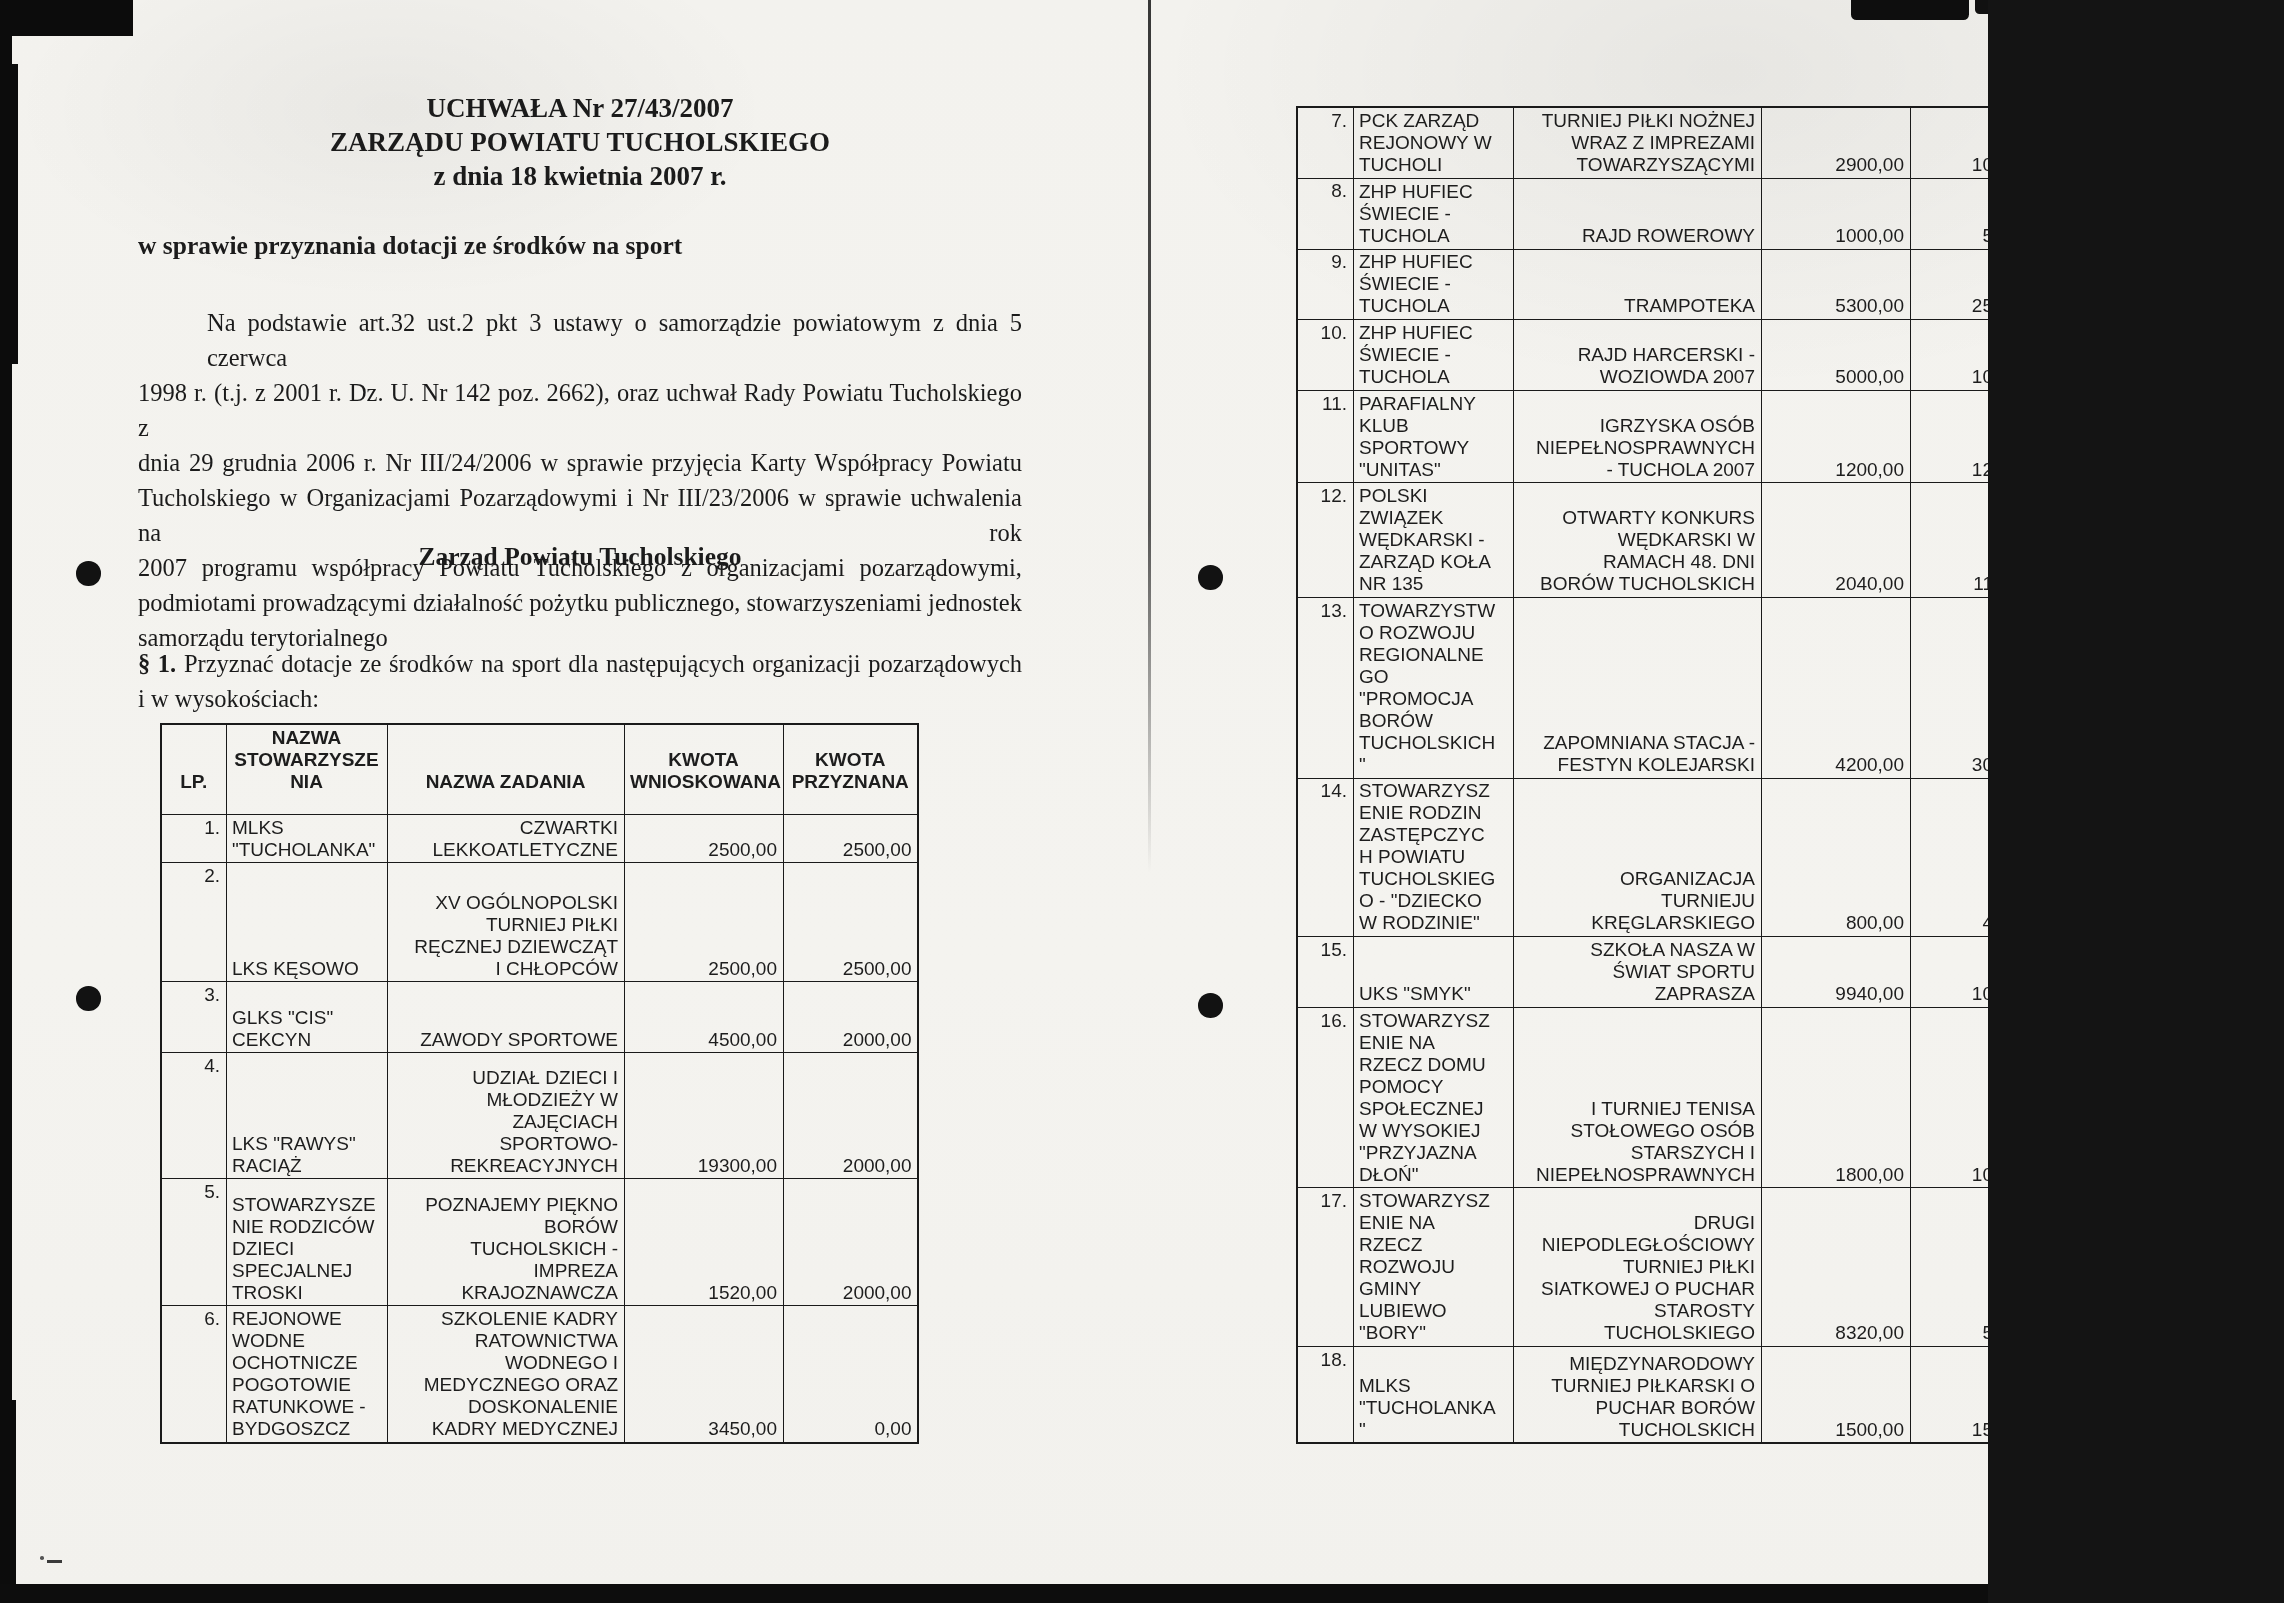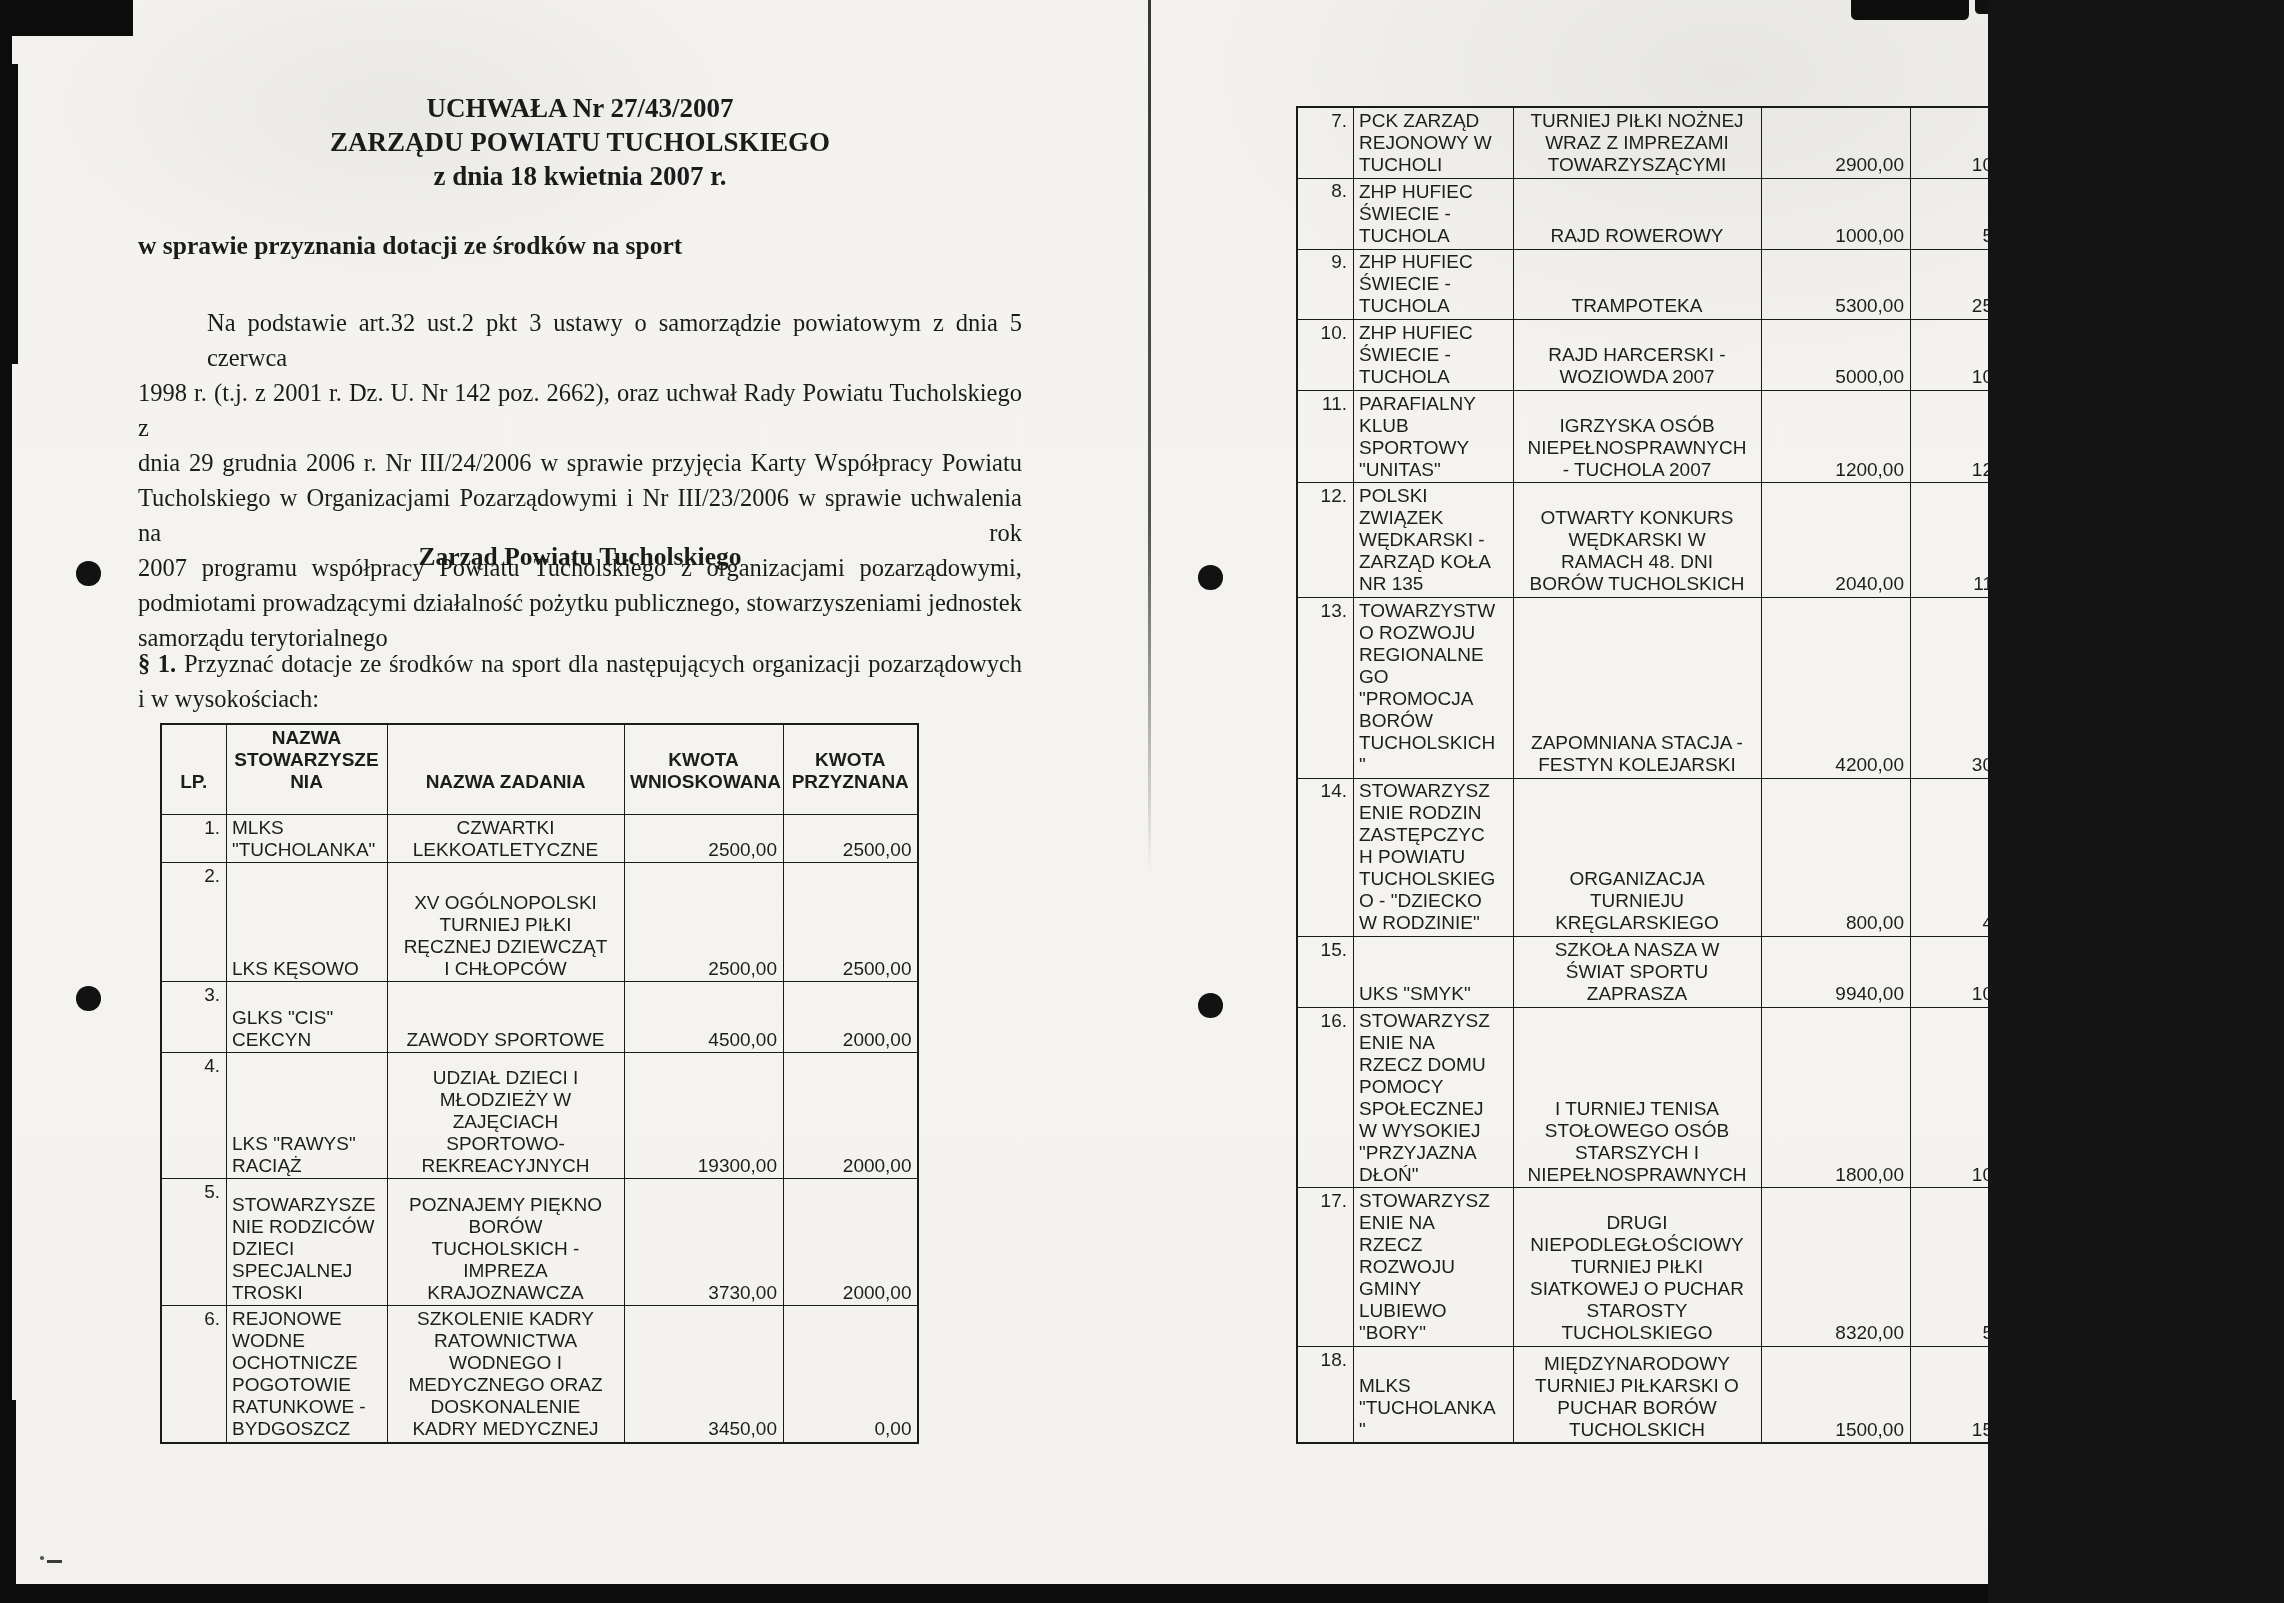--- a/index.html
+++ b/index.html
@@ -43,21 +43,21 @@
   .section1 .jline.last{text-align:left;text-align-last:left;}
   .section1 b{font-weight:bold;}
   
   table.tbl{position:absolute;border-collapse:collapse;table-layout:fixed;
     font-family:"Liberation Sans","DejaVu Sans",sans-serif;font-size:19px;line-height:22px;color:#1d1d1d;
     border:2.7px solid #1a1a1a;}
   table.tbl th,table.tbl td{border:1.8px solid #1a1a1a;padding:1.8px 5.5px;overflow:hidden;white-space:pre-line;}
   table.tbl th{font-weight:bold;vertical-align:bottom;text-align:center;padding-bottom:21px;}
   td.lp{vertical-align:top;text-align:right;padding-right:8.2px;}
   td.org{vertical-align:bottom;text-align:left;}
-  td.task{vertical-align:bottom;text-align:center;}
+  td.task{vertical-align:bottom;text-align:right;}
   td.requested,td.granted{vertical-align:bottom;text-align:right;padding-right:9px;}
   .tbl-left{left:160px;top:723px;width:758px;}
   .tbl-left col.c-lp{width:65px;}  .tbl-left col.c-org{width:161px;}
   .tbl-left col.c-task{width:237px;} .tbl-left col.c-req{width:159px;} .tbl-left col.c-gr{width:135px;}
   .tbl-left thead tr{height:68px;}
   .tbl-left tbody tr:nth-child(1){height:45px;}
   .tbl-left tbody tr:nth-child(2){height:119px;}
   .tbl-left tbody tr:nth-child(3){height:71px;}
   .tbl-left tbody tr:nth-child(4){height:126px;}
   .tbl-left tbody tr:nth-child(5){height:127px;}
@@ -178,21 +178,21 @@
             <td class="org">STOWARZYSZE
 NIE RODZICÓW
 DZIECI
 SPECJALNEJ
 TROSKI</td>
             <td class="task">POZNAJEMY PIĘKNO
 BORÓW
 TUCHOLSKICH -
 IMPREZA
 KRAJOZNAWCZA</td>
-            <td class="requested">3730,00</td>
+            <td class="requested">1520,00</td>
             <td class="granted">2000,00</td>
           </tr>
           <tr>
             <td class="lp">6.</td>
             <td class="org">REJONOWE
 WODNE
 OCHOTNICZE
 POGOTOWIE
 RATUNKOWE -
 BYDGOSZCZ</td>

